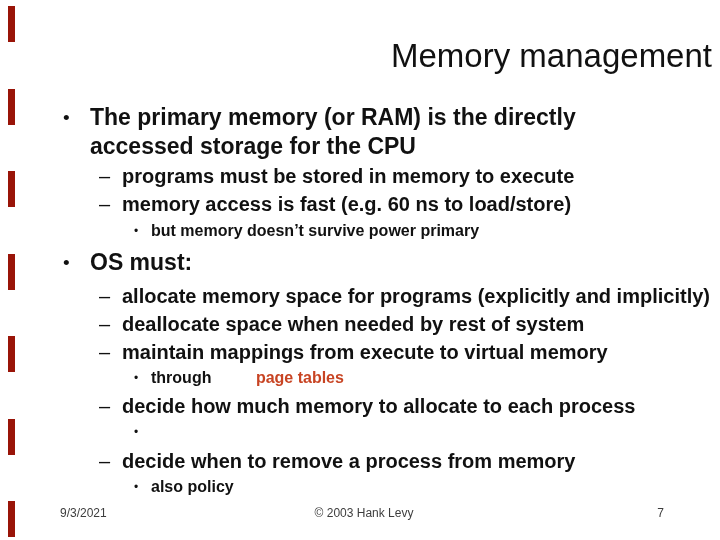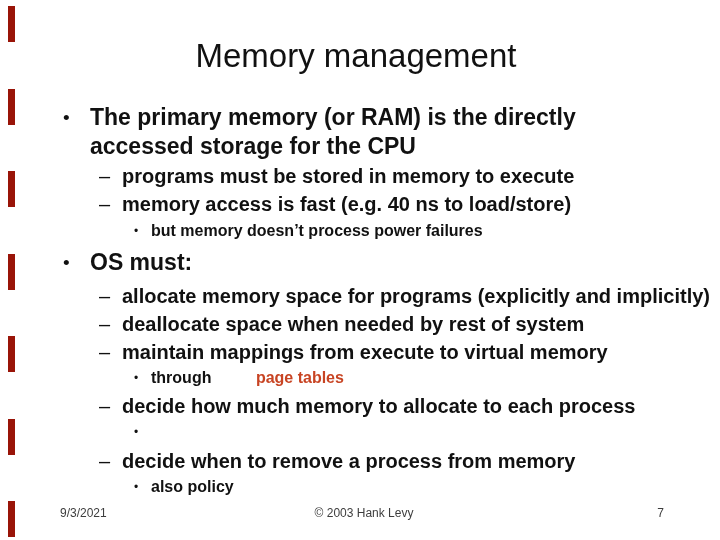--- a/index.html
+++ b/index.html
@@ -29,21 +29,21 @@
       var(--accent_dashes, #990000) 36px,
       transparent 36px,
       transparent 82.5px
     );
   }
   .title {
     position: absolute;
     left: 0;
     right: 8px;
     top: 38px;
-    text-align: center;
+    text-align: right;
     font-size: 33px;
     line-height: 36px;
     color: var(--text, #111111);
     white-space: nowrap;
   }
   .item {
     position: absolute;
     display: flex;
     align-items: flex-start;
   }
@@ -86,26 +86,26 @@
     <span class="txt">The primary memory (or RAM) is the directly accessed storage for the CPU</span>
   </div>
 
   <div class="item l2" style="top:164px">
     <span class="marker">–</span>
     <span class="txt">programs must be stored in memory to execute</span>
   </div>
 
   <div class="item l2" style="top:192px">
     <span class="marker">–</span>
-    <span class="txt">memory access is fast (e.g. 40 ns to load/store)</span>
+    <span class="txt">memory access is fast (e.g. 60 ns to load/store)</span>
   </div>
 
   <div class="item l3" style="top:221px">
     <span class="marker">•</span>
-    <span class="txt">but memory doesn’t process power failures</span>
+    <span class="txt">but memory doesn’t survive power primary</span>
   </div>
 
   <div class="item l1" style="top:248px">
     <span class="marker">•</span>
     <span class="txt">OS must:</span>
   </div>
 
   <div class="item l2" style="top:284px">
     <span class="marker">–</span>
     <span class="txt">allocate memory space for programs (explicitly and implicitly)</span>

